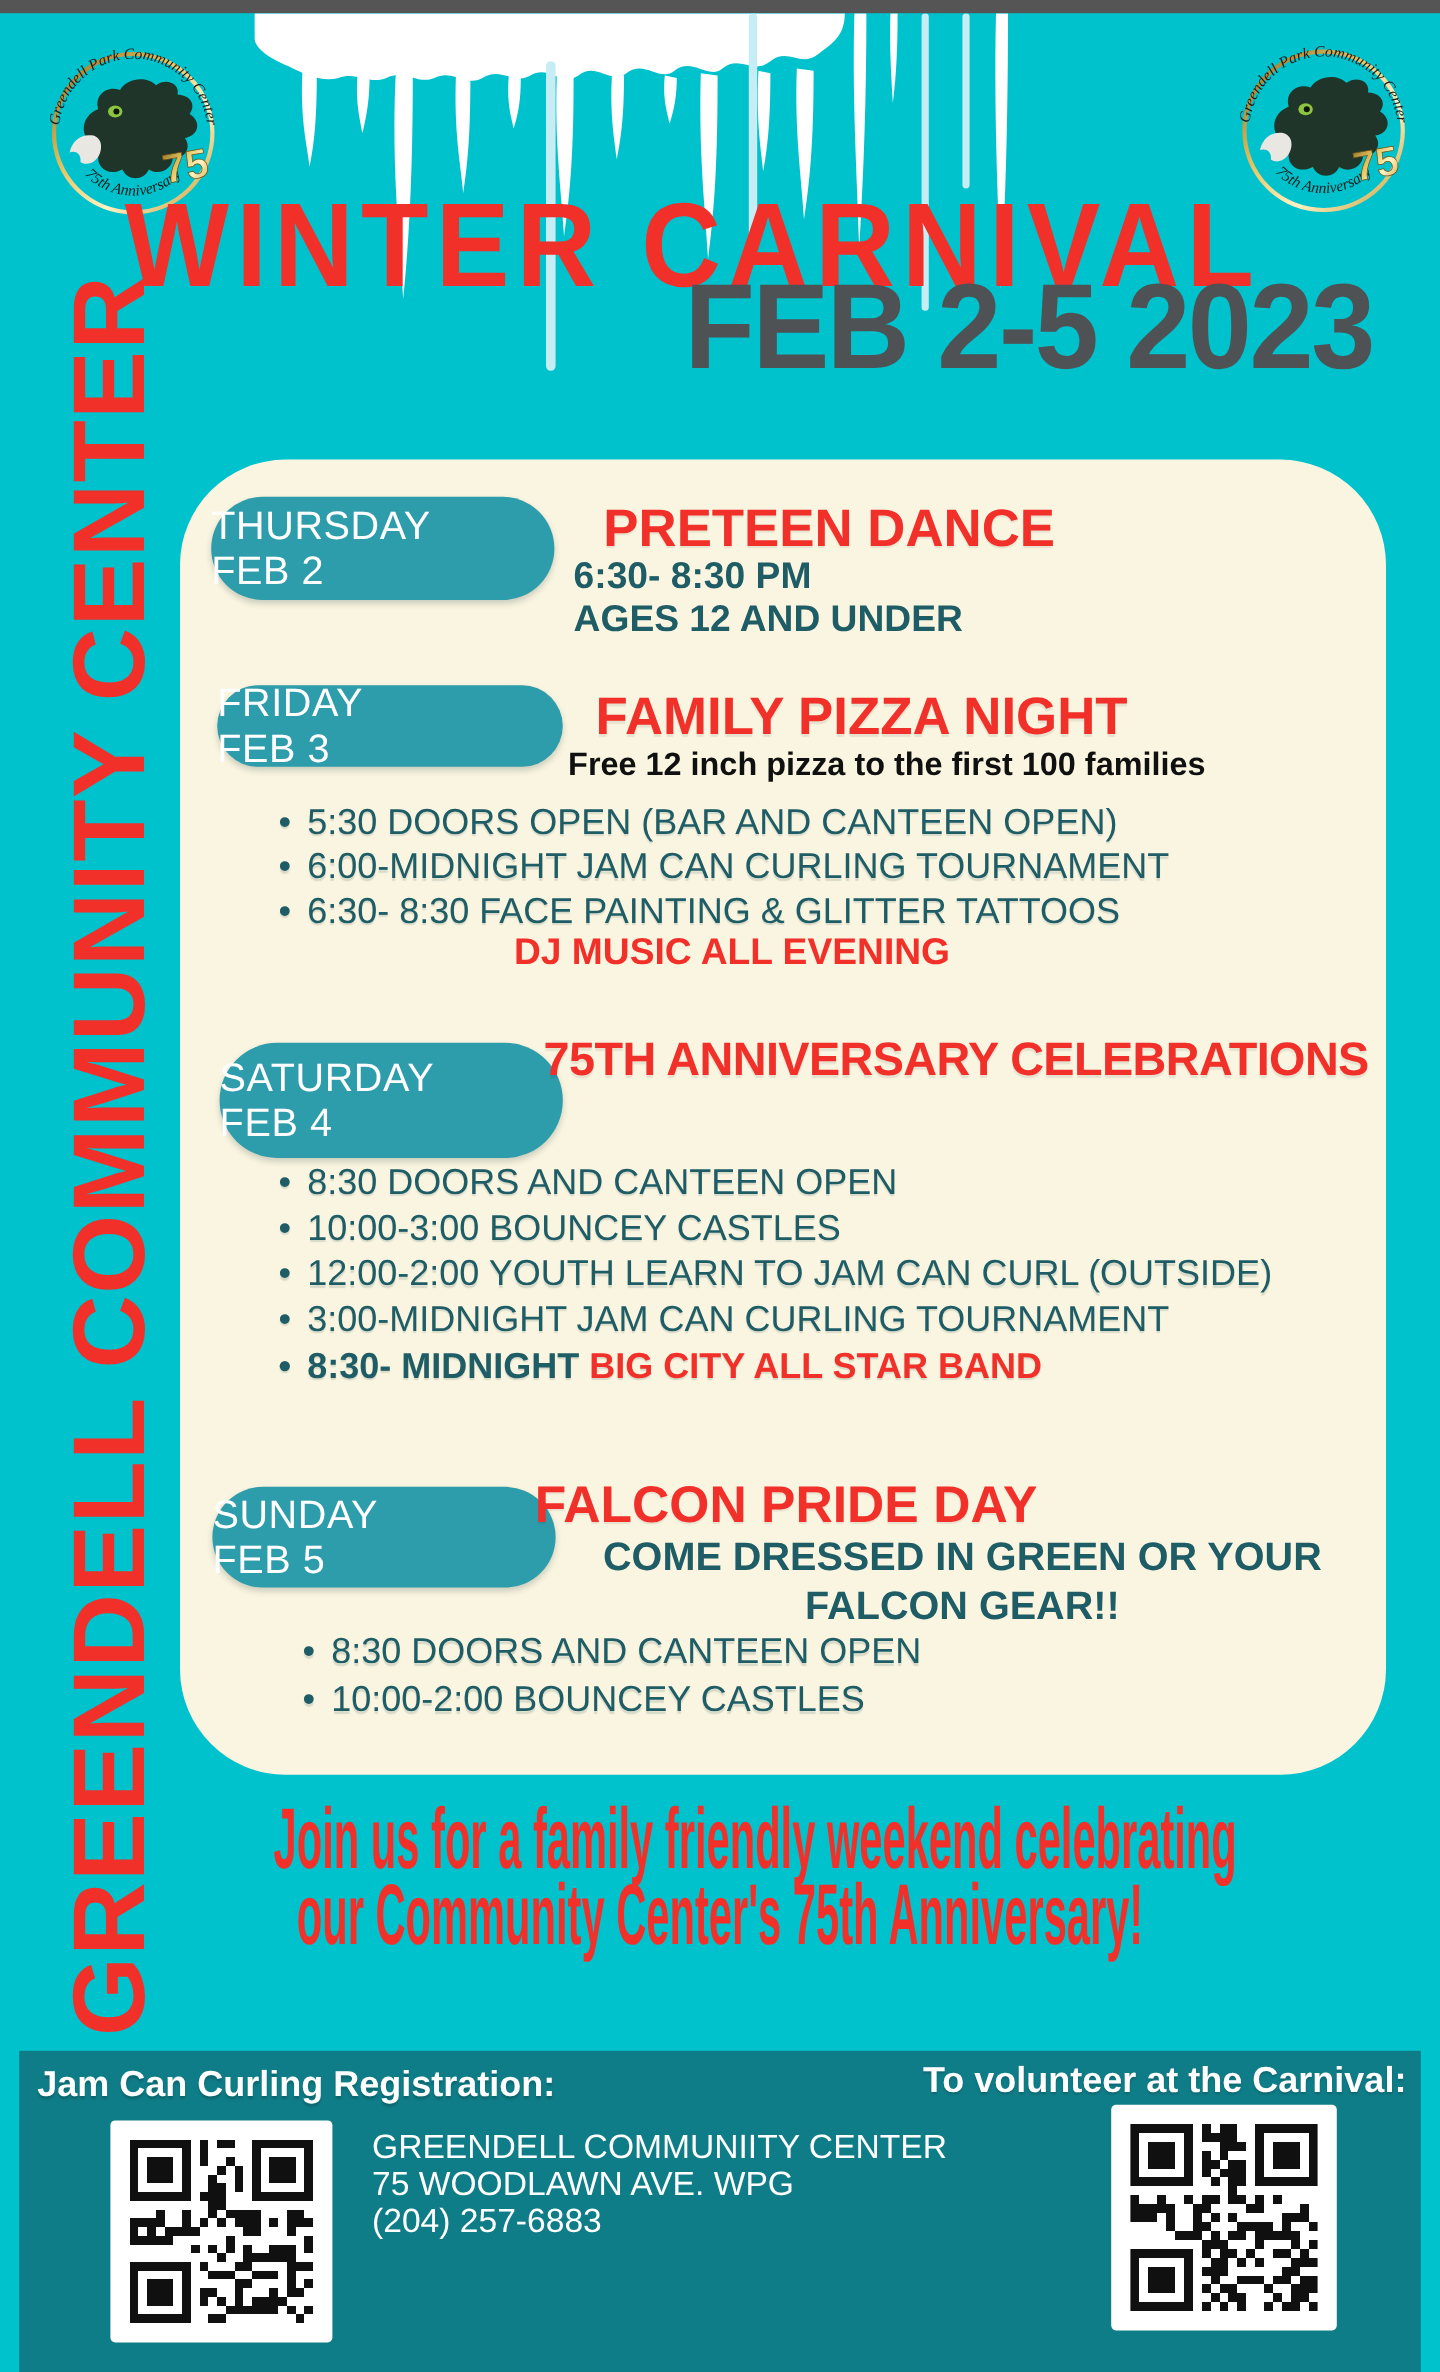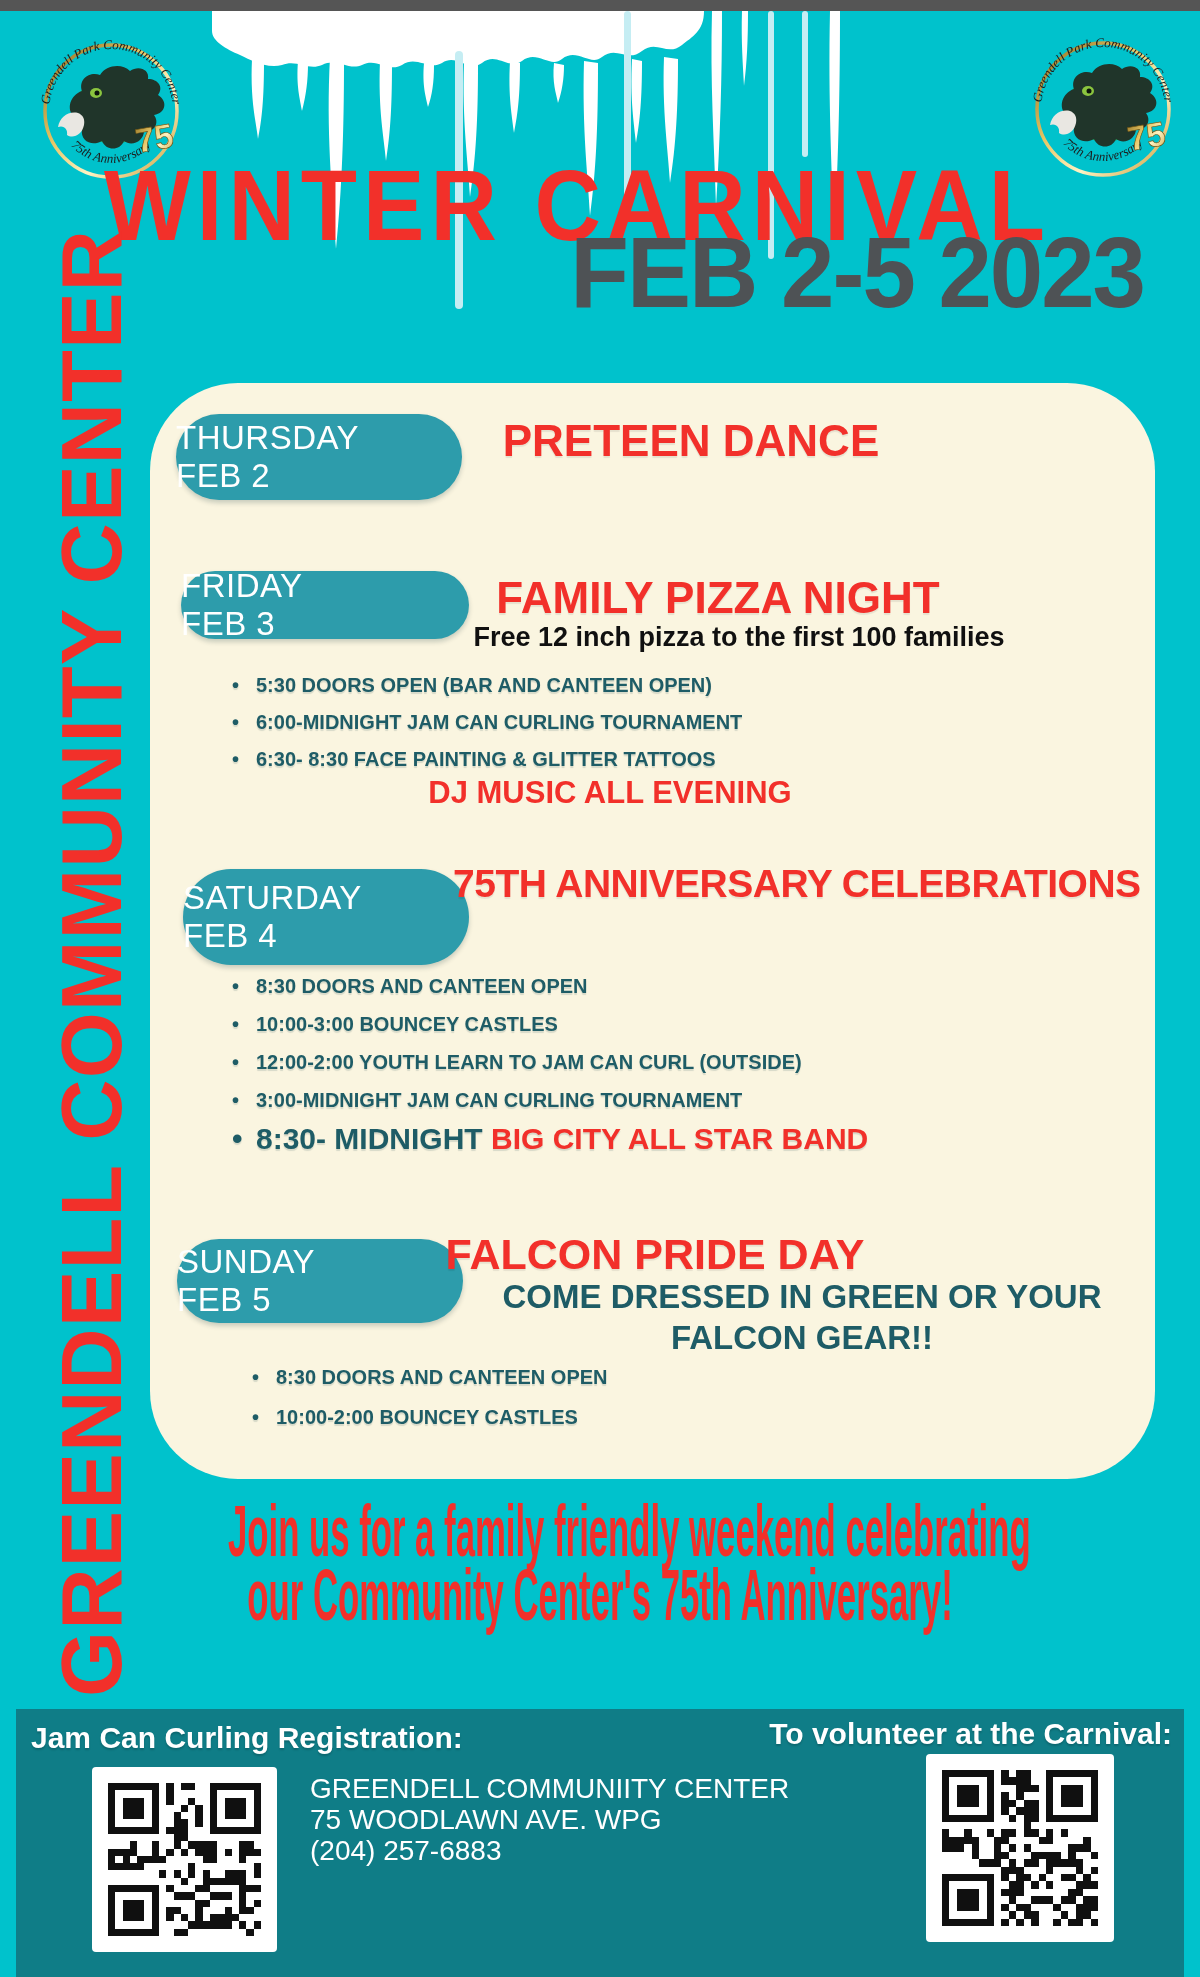--- a/index.html
+++ b/index.html
@@ -51,22 +51,22 @@
   .h-sat{left:303px;top:479px;width:680px;font-size:39px;letter-spacing:-.5px}
   .h-sun{left:245px;top:847px;width:520px;text-align:center;font-size:43px}
 
   .sub-fri{position:absolute;left:309px;top:239px;width:560px;text-align:center;
     font-size:27px;font-weight:600;color:#101010;white-space:nowrap}
   .sub-sun{position:absolute;left:342px;top:893px;width:620px;text-align:center;
     font-size:33px;font-weight:bold;color:var(--dark);line-height:41px}
   .det-thu{position:absolute;left:328px;top:79px;font-size:31px;font-weight:bold;
     color:var(--dark);line-height:36px;white-space:nowrap}
 
-  .blist{position:absolute;list-style:none;font-weight:bold;color:var(--dark);
-    font-size:20px;text-shadow:0 2px 1px rgba(20,60,66,.15)}
+  .blist{position:absolute;list-style:none;font-weight:normal;color:var(--dark);
+    font-size:30px;text-shadow:0 2px 1px rgba(20,60,66,.15)}
   .blist li{line-height:38px;padding-left:28px;position:relative;white-space:nowrap}
   .blist li::before{content:"\2022";position:absolute;left:4px}
   .bl-fri{left:78px;top:284px}.bl-fri li{line-height:37px}
   .bl-sat{left:78px;top:584px}
   .bl-sun{left:98px;top:974px}.bl-sun li{line-height:40px}
   .bl-last{position:absolute;left:78px;top:739px;font-weight:bold;font-size:30px;
     color:var(--dark);padding-left:28px;white-space:nowrap;
     text-shadow:0 2px 1px rgba(20,60,66,.15)}
   .bl-last::before{content:"\2022";position:absolute;left:4px}
   .bl-last .hl{color:var(--red)}
@@ -163,20 +163,24 @@
   <div class="dates">FEB 2-5 2023</div>
   <div class="side-text">GREENDELL COMMUNITY CENTER</div>
 
   <div class="panel">
 
     <div class="pill pill-thu">
       <span>THURSDAY</span>
       <span>FEB 2</span>
     </div>
     <div class="h-red h-thu">PRETEEN DANCE</div>
+    <div class="det-thu">
+        <div>6:30- 8:30 PM</div>
+        <div>AGES 12 AND UNDER</div>
+      </div>
 
     <div class="pill pill-fri">
       <span>FRIDAY</span>
       <span>FEB 3</span>
     </div>
     <div class="h-red h-fri">FAMILY PIZZA NIGHT</div>
     <div class="sub-fri">Free 12 inch pizza to the first 100 families</div>
     <ul class="blist bl-fri">
         <li>5:30 DOORS OPEN (BAR AND CANTEEN OPEN)</li>
         <li>6:00-MIDNIGHT JAM CAN CURLING TOURNAMENT</li>

